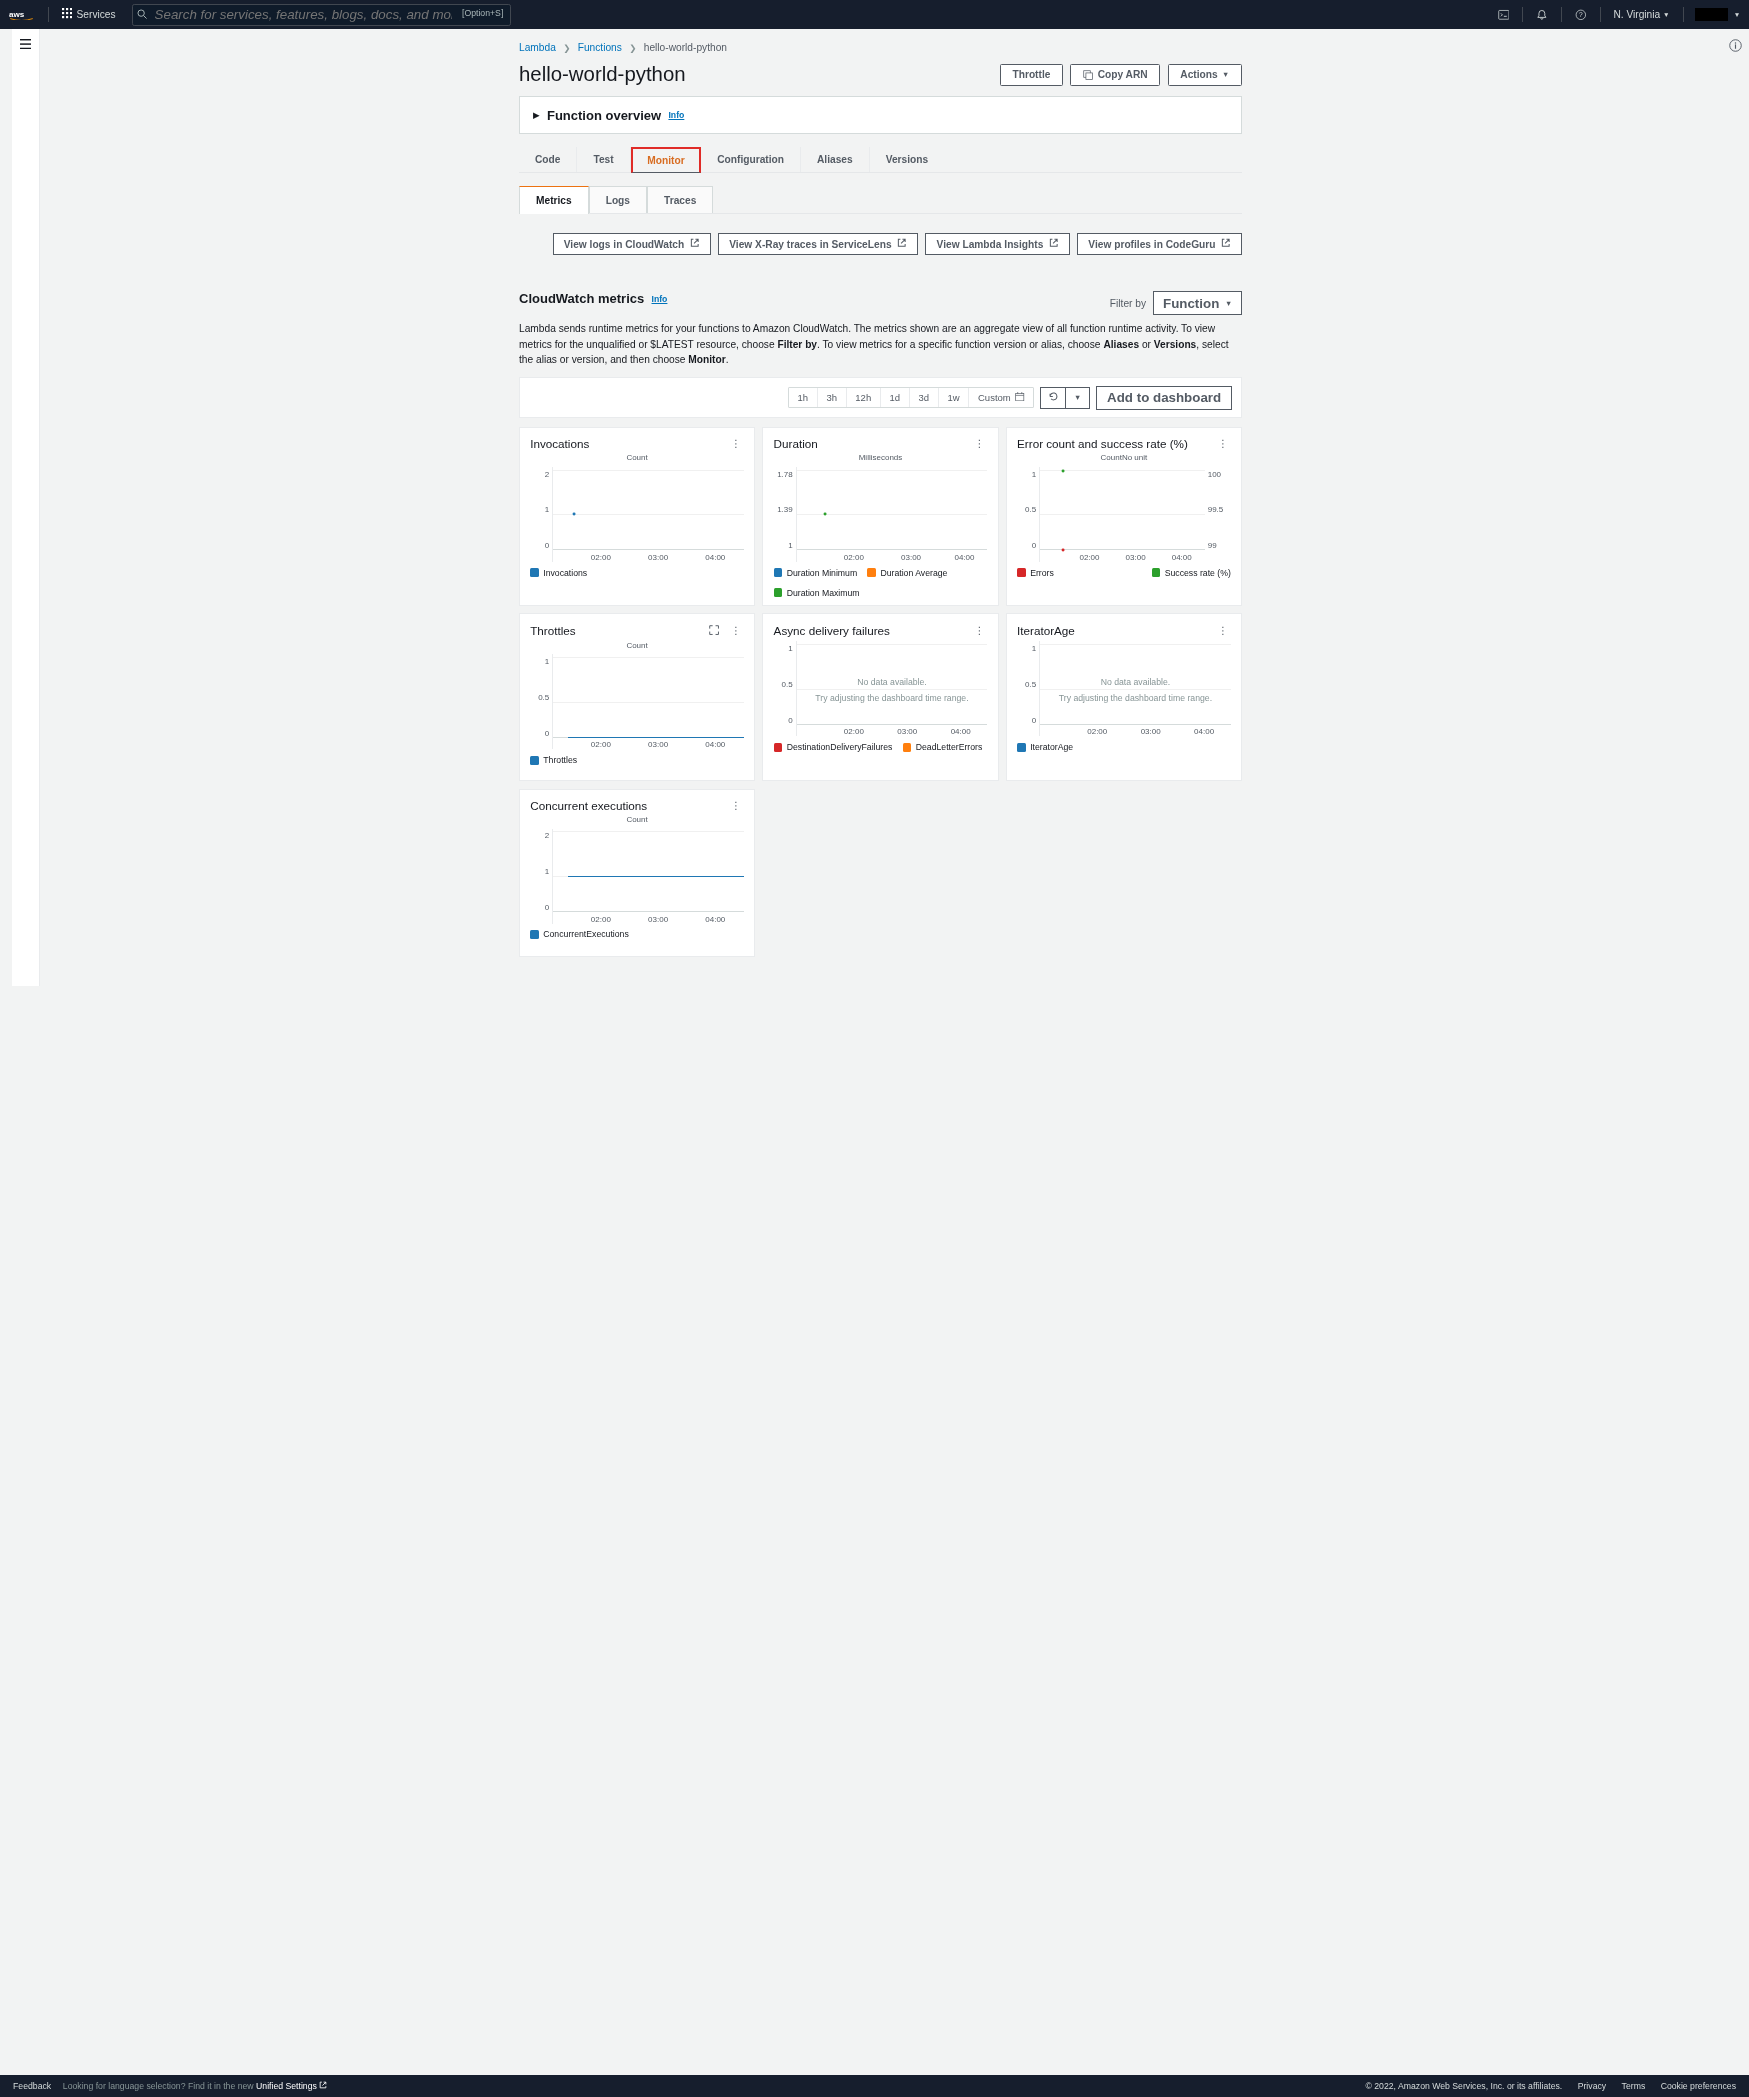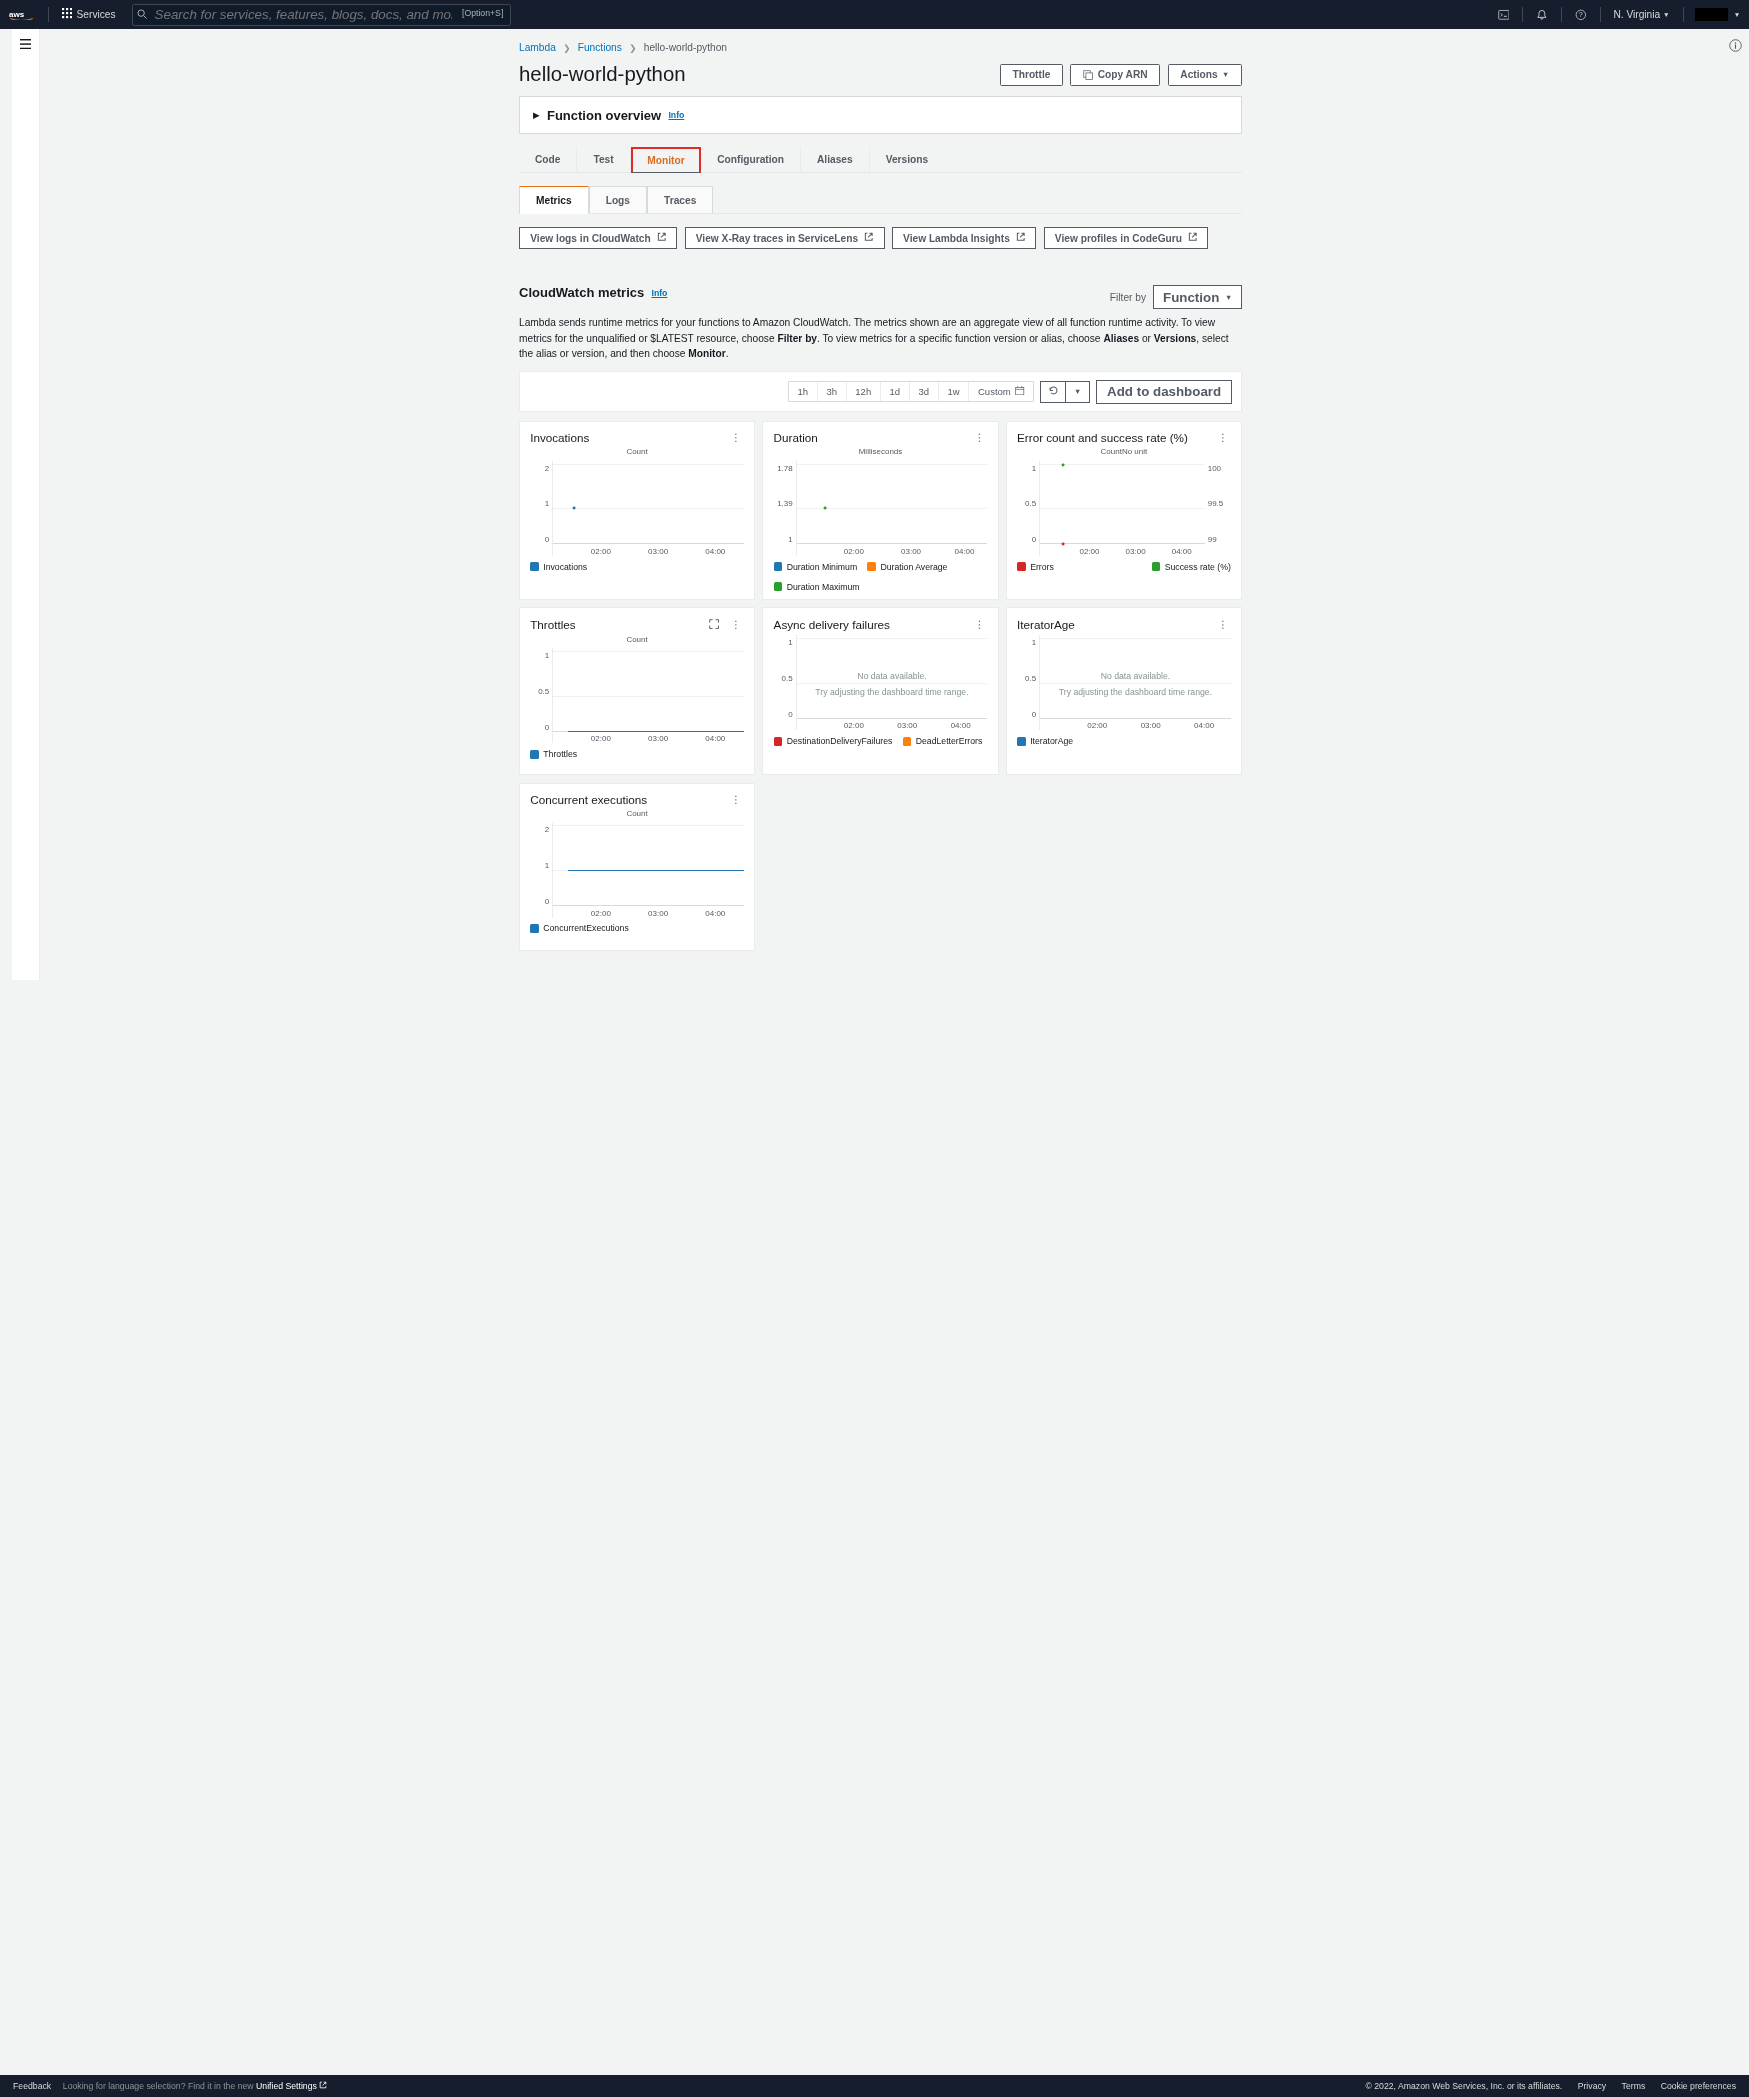--- a/index.html
+++ b/index.html
@@ -54,21 +54,21 @@
 .tabbar { display:flex; border-bottom:0.7px solid #e5e7e9; margin-top:13px;}
 .tabbar .tab { padding:7.3px 16px; font-weight:700; color:#545b64; cursor:pointer; border-right:0.7px solid #e9ebed;}
 .tabbar .tab:last-child { border-right:none;}
 .tabbar .tab.active { color:#d86c21; border:2.2px solid #e02b27; border-bottom:1.5px solid #545b64; margin-bottom:-0.7px; padding:5.8px 14.6px;}
 
 
 .subtabs { display:flex; margin-top:13px; border-bottom:0.7px solid #e5e7e9;}
 .subtabs .stab { padding:7.3px 16px; border:0.7px solid #d5dbdb; border-bottom:none; background:#fafafa; color:#545b64; font-weight:700; cursor:pointer;}
 .subtabs .stab.active { background:#fff; border-top:1.5px solid #ec7211; color:#16191f; margin-bottom:-0.7px; padding-bottom:8px;}
 
-.ext-buttons-row { display:flex; gap:7.3px; margin-top:13px; flex-wrap:wrap;}
+.ext-buttons-row { display:flex; justify-content:flex-end; gap:7.3px; margin-top:19px; flex-wrap:wrap;}
 .ext-btn { border:0.7px solid #545b64; background:#fff; padding:4.4px 10.2px; font-weight:700; color:#545b64; cursor:pointer; display:inline-flex; align-items:center; gap:5.8px; font-size:10.2px;}
 .ext-icon { font-size:9.5px;}
 
 
 .cw-head { display:flex; align-items:flex-start; justify-content:space-between; margin-top:36px;}
 .cw-head-left { display:flex; align-items:center; gap:7.3px;}
 .cw-head h2 { font-size:13px; font-weight:700;}
 .cw-head .info-link { color:#0073bb; font-size:8.7px; font-weight:700;}
 .filterby-wrap { display:flex; align-items:center; gap:7.3px;}
 .filterby-wrap .lbl { color:#545b64; font-size:10.2px;}

